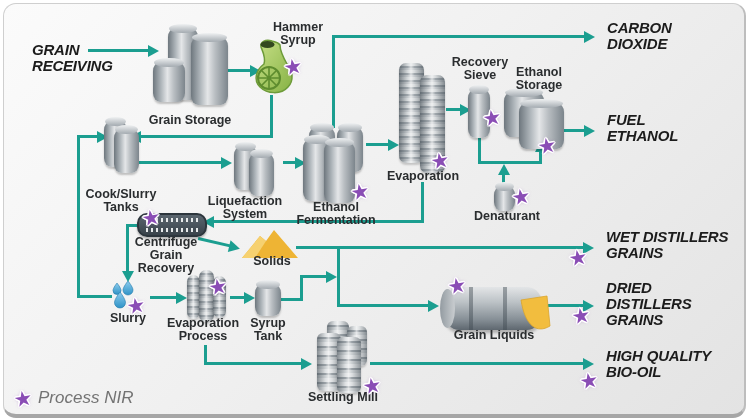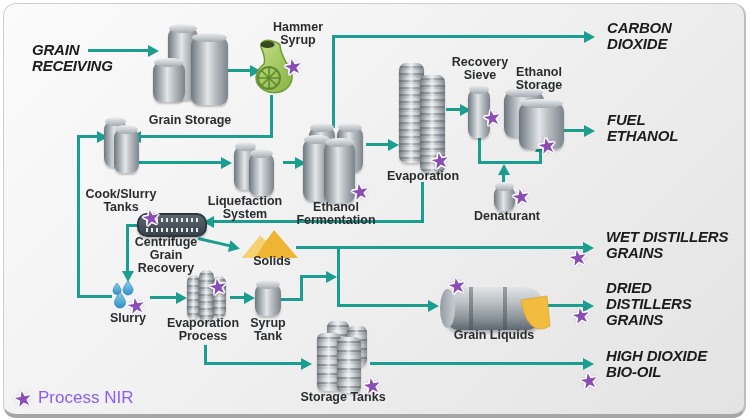--- a/index.html
+++ b/index.html
@@ -40,21 +40,21 @@
   
   .star{position:absolute;width:24px;height:24px;z-index:30;font-size:21px;line-height:23px;text-align:center;
         color:#8a4db5;transform:rotate(-10deg);
         text-shadow:-1.5px 0 #fff,1.5px 0 #fff,0 -1.5px #fff,0 1.5px #fff,-1px -1px #fff,1px 1px #fff,-1px 1px #fff,1px -1px #fff,0 0 4px rgba(138,77,181,.65);}
   .star::before{content:"\2605";}
   
   .nlabel{position:absolute;z-index:20;font-weight:bold;font-size:12.5px;line-height:1.05;color:#2a2d2f;
           text-align:center;white-space:pre-line;}
   .endlabel{position:absolute;z-index:20;font-weight:bold;font-style:italic;font-size:15px;line-height:1.07;
           color:#1c1c1c;letter-spacing:-.2px;white-space:pre-line;}
-  .legend-text{position:absolute;z-index:20;font-size:17px;color:#8b5cf6;}
+  .legend-text{position:absolute;z-index:20;font-style:italic;font-size:17px;color:#737373;}
   svg{position:absolute;z-index:10;overflow:visible;}
 </style>
 </head>
 <body>
 
 <div id="canvas">
   <div id="panel"></div>
 
   <div class="ln" style="left:88px;top:49px;width:62px;height:3px"></div>
   <div class="ah r" style="left:148px;top:45px"></div>
@@ -244,32 +244,32 @@
   <div class="nlabel" style="left:468px;top:210px;width:78px">Denaturant</div>
   <div class="nlabel" style="left:122px;top:236px;width:88px">Centrifuge
 Grain
 Recovery</div>
   <div class="nlabel" style="left:245px;top:255px;width:54px">Solids</div>
   <div class="nlabel" style="left:97px;top:312px;width:62px">Slurry</div>
   <div class="nlabel" style="left:161px;top:317px;width:84px">Evaporation
 Process</div>
   <div class="nlabel" style="left:240px;top:317px;width:56px">Syrup
 Tank</div>
-  <div class="nlabel" style="left:294px;top:391px;width:98px">Storage Tanks</div>
+  <div class="nlabel" style="left:294px;top:391px;width:98px">Settling Mill</div>
   <div class="nlabel" style="left:448px;top:329px;width:92px">Grain Liquids</div>
 
   <div class="endlabel" style="left:32px;top:42px;width:115px">GRAIN
 RECEIVING</div>
   <div class="endlabel" style="left:607px;top:20px;width:130px">CARBON
 DIOXIDE</div>
   <div class="endlabel" style="left:607px;top:112px;width:130px">FUEL
 ETHANOL</div>
   <div class="endlabel" style="left:606px;top:229px;width:140px">WET DISTILLERS
 GRAINS</div>
   <div class="endlabel" style="left:606px;top:280px;width:130px">DRIED
 DISTILLERS
 GRAINS</div>
-  <div class="endlabel" style="left:606px;top:348px;width:140px">HIGH DIOXIDE
+  <div class="endlabel" style="left:606px;top:348px;width:140px">HIGH QUALITY
 BIO-OIL</div>
 
   <span class="star" style="left:11px;top:387px"></span>
   <div class="legend-text" style="left:38px;top:388px">Process NIR</div>
 </div>
 
 </body></html>

